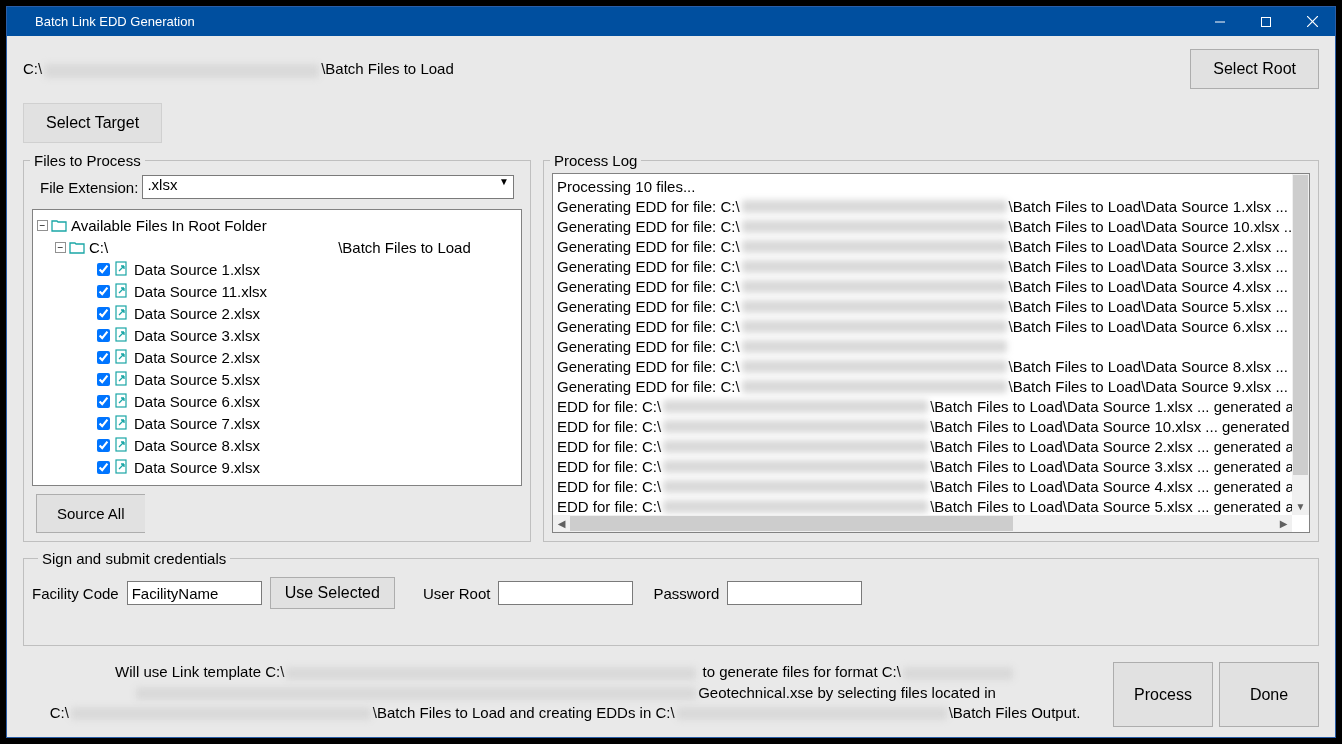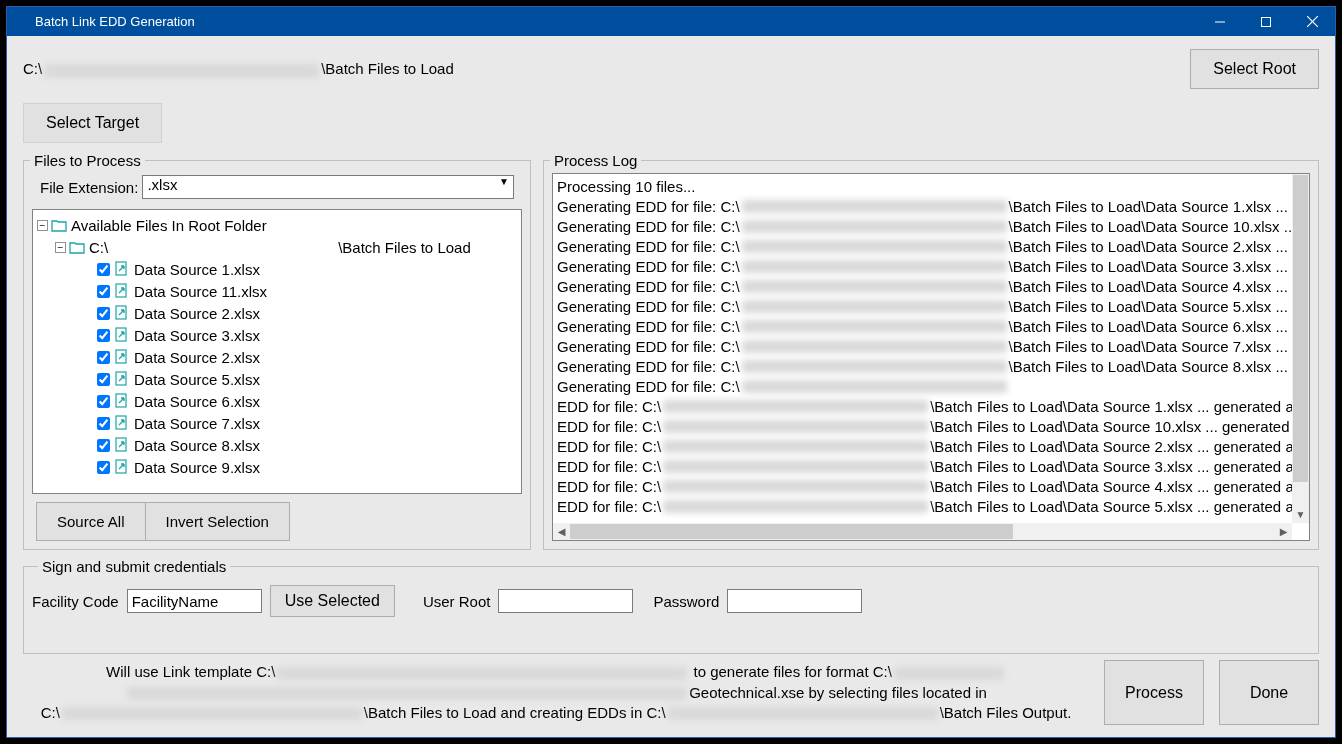--- a/index.html
+++ b/index.html
@@ -155,22 +155,22 @@
   .creds-row{
     display:flex; align-items:center; gap:8px;
     padding:4px 0;
   }
   .creds-row label{font-size:15px;}
   .creds-row input[type=text], .creds-row input[type=password]{
     height:24px; border:1px solid #7a7a7a; background:#fff;
     font-size:15px; padding:0 4px;
   }
   .bottom{
-    display:flex; align-items:center; margin-top:4px;
-    gap:15px;
+    display:flex; align-items:flex-end; margin-top:12px;
+    gap:6px;
   }
   .summary{
     flex:1; font-size:15px; padding:4px 12px;
     text-align:center; line-height:1.35;
   }
   .summary .redact{
     display:inline-block;height:13px;background:#d9d9d9;filter:blur(3px);
     margin:0 2px;border-radius:2px;vertical-align:middle;
   }
   .big-btn{
@@ -336,21 +336,20 @@
                 <span class="file-icon"><svg viewBox="0 0 16 16">
                     <rect x="2" y="1" width="10" height="13" fill="none" stroke="#1aa6a6" stroke-width="1.2"></rect>
                     <path d="M5 10 L10 5 M10 5 h-3 M10 5 v3" fill="none" stroke="#1aa6a6" stroke-width="1.3"></path>
                   </svg></span>
                 <span>Data Source 9.xlsx</span>
               </div>
             </div>
         </div>
         <div class="tree-btns">
           <button>Source All</button>
-          <button>Invert Selection</button>
         </div>
       </fieldset>
 
       <fieldset class="log-panel">
         <legend>Process Log</legend>
         <div class="log-box">
           <div class="log-inner" id="log-inner">
               <div class="log-line">
                 <span>Processing 10 files...</span>
               </div>
@@ -385,30 +384,30 @@
                 <span>\Batch Files to Load\Data Source 5.xlsx ...</span>
               </div>
               <div class="log-line">
                 <span>Generating EDD for file: C:\</span>
                 <span class="redact" style="width:265px"></span>
                 <span>\Batch Files to Load\Data Source 6.xlsx ...</span>
               </div>
               <div class="log-line">
                 <span>Generating EDD for file: C:\</span>
                 <span class="redact" style="width:265px"></span>
-                <span>\Batch Files to Load\Data Source 7.xlsx ...</span>
               </div>
               <div class="log-line">
                 <span>Generating EDD for file: C:\</span>
                 <span class="redact" style="width:265px"></span>
                 <span>\Batch Files to Load\Data Source 8.xlsx ...</span>
               </div>
               <div class="log-line">
                 <span>Generating EDD for file: C:\</span>
                 <span class="redact" style="width:265px"></span>
+                <span>\Batch Files to Load\Data Source 9.xlsx ...</span>
               </div>
               <div class="log-line">
                 <span>EDD for file: C:\</span>
                 <span class="redact" style="width:265px"></span>
                 <span>\Batch Files to Load\Data Source 1.xlsx ... generated a</span>
               </div>
               <div class="log-line">
                 <span>EDD for file: C:\</span>
                 <span class="redact" style="width:265px"></span>
                 <span>\Batch Files to Load\Data Source 10.xlsx ... generated</span>

